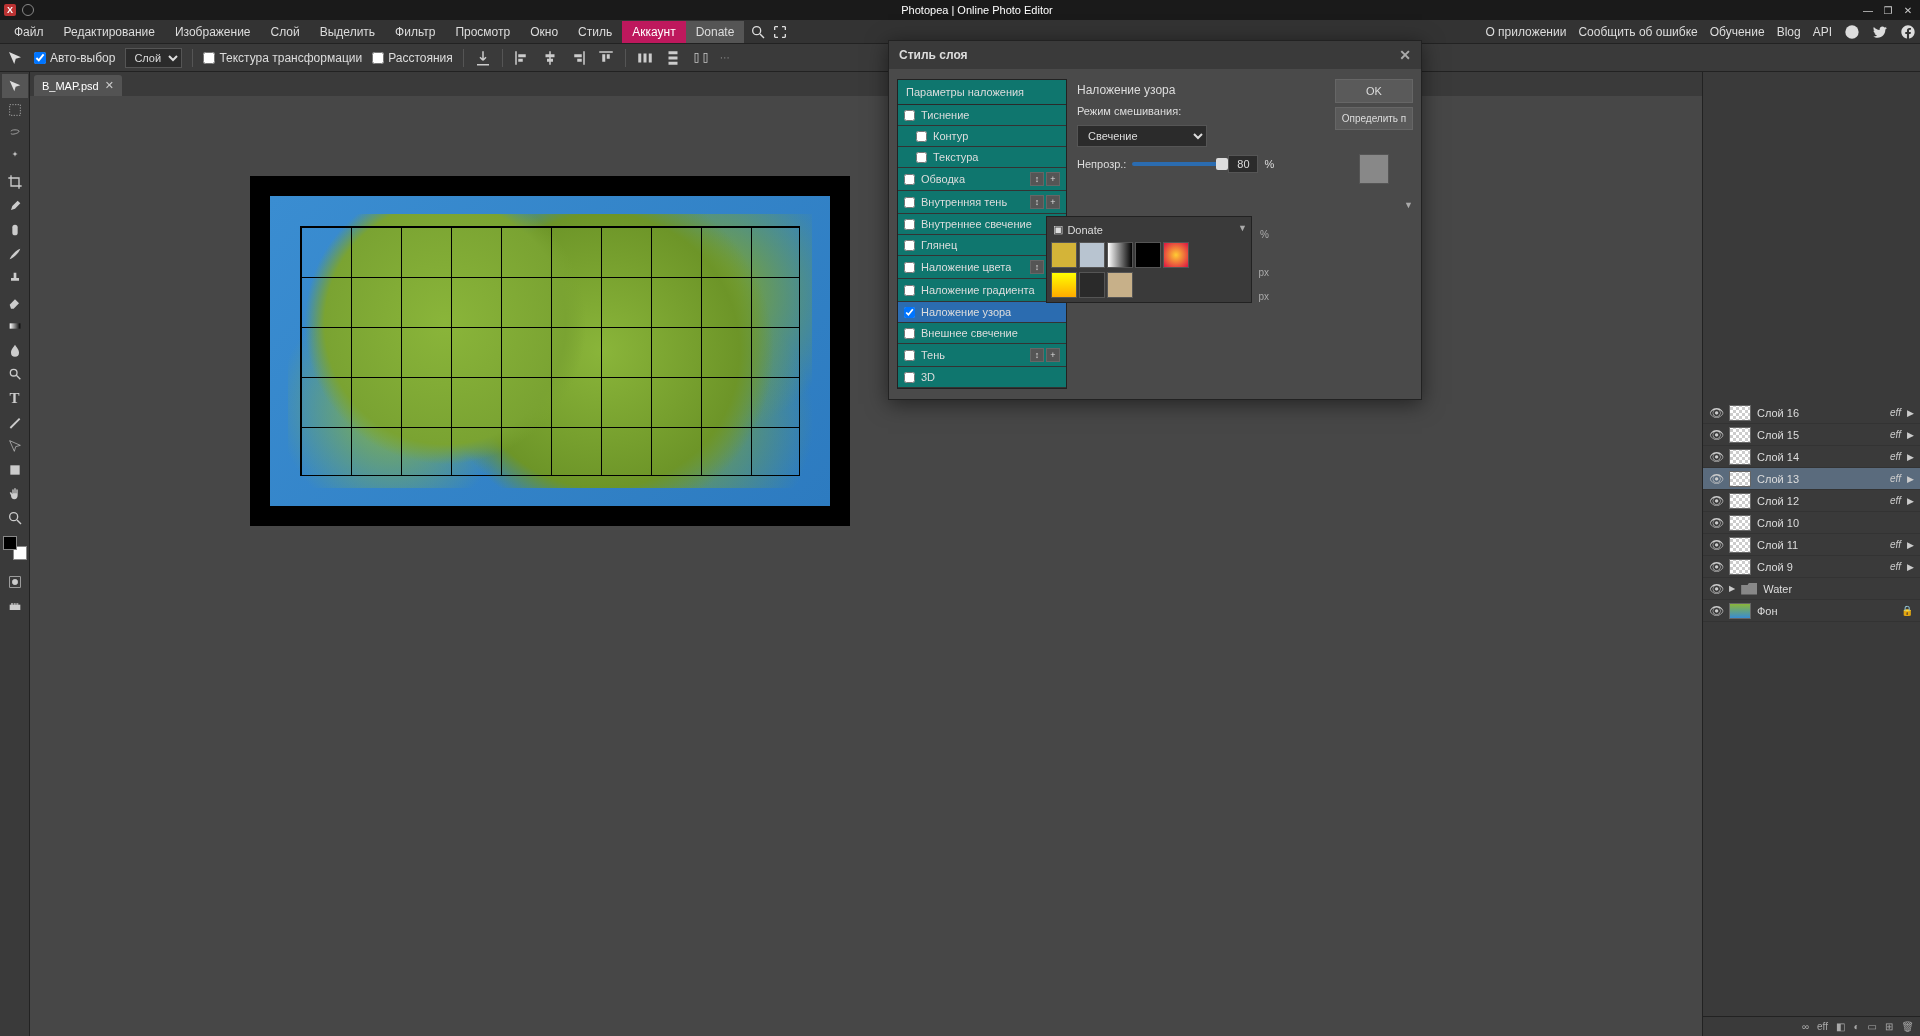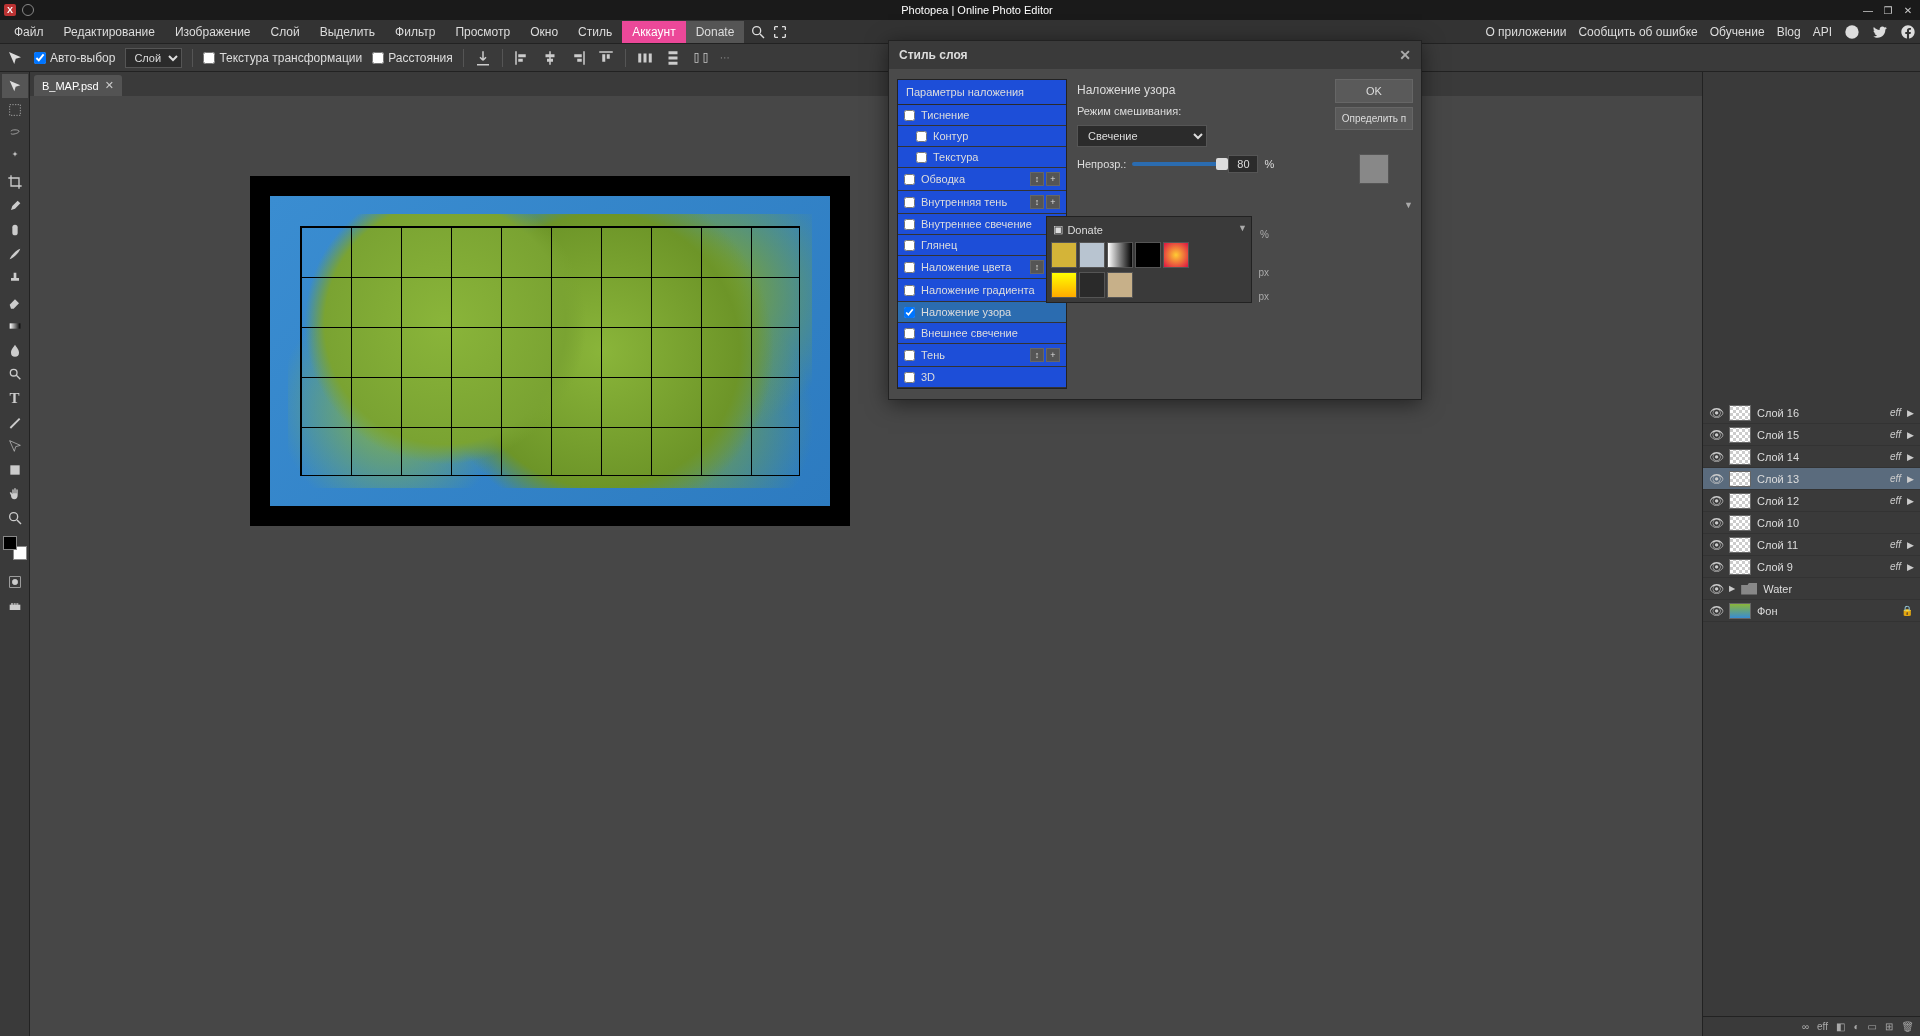--- a/index.html
+++ b/index.html
@@ -7,21 +7,21 @@
 .titlebar { height: 20px; background: #1a1a1a; display: flex; align-items: center; justify-content: space-between; padding: 0 4px; }
 .titlebar-left { display: flex; gap: 6px; align-items: center; }
 .titlebar-title { position: absolute; left: 50%; transform: translateX(-50%); color: #fff; font-size: 11px; margin-left: 17px; }
 .titlebar-right { display: flex; gap: 4px; }
 .win-btn { width: 16px; height: 14px; display: flex; align-items: center; justify-content: center; color: #ccc; cursor: pointer; font-size: 10px; }
 .win-x-icon { width: 12px; height: 12px; background: #b33; border-radius: 2px; display: inline-flex; align-items: center; justify-content: center; color: #fff; font-size: 9px; font-weight: bold; }
 .close-dot { width: 12px; height: 12px; border: 1px solid #888; border-radius: 50%; display: inline-block; }
 
 .menubar { height: 24px; background: #333; display: flex; align-items: center; padding: 0 4px; gap: 0; border-bottom: 1px solid #222; }
 .menu-item { padding: 4px 10px; color: #ddd; cursor: pointer; font-size: 12px; }
-.menu-item.highlight { background: #ec4899; color: #fff; }
+.menu-item.highlight { background: #be185d; color: #fff; }
 .menu-item.donate { background: #555; color: #ddd; }
 .menubar-right { margin-left: auto; display: flex; align-items: center; gap: 12px; }
 .menubar-link { color: #ddd; cursor: pointer; font-size: 12px; }
 .social-icon { width: 16px; height: 16px; color: #ddd; cursor: pointer; }
 
 .optbar { height: 28px; background: #3a3a3a; display: flex; align-items: center; padding: 0 6px; gap: 10px; border-bottom: 1px solid #222; }
 .optbar-icon { width: 18px; height: 18px; color: #ccc; }
 .chk { width: 12px; height: 12px; }
 .chk-lbl { display: flex; align-items: center; gap: 4px; color: #ddd; cursor: pointer; }
 .sel { background: #2b2b2b; color: #ddd; border: 1px solid #555; padding: 2px 4px; font-size: 11px; }
@@ -59,21 +59,21 @@
 .folder-caret { font-size:8px; color:#ccc; }
 .folder-icon { width:16px; height:12px; background:#888; clip-path: polygon(0 20%, 40% 20%, 50% 0, 100% 0, 100% 100%, 0 100%); }
 .panel-footer { height:20px; background:#3a3a3a; border-top:1px solid #222; display:flex; align-items:center; justify-content:flex-end; gap:8px; padding:0 6px; }
 .panel-footer span { color:#aaa; font-size:10px; cursor:pointer; }
 
 
 .dialog { position: absolute; top: 40px; left: 888px; width: 534px; background: #4a4a4a; border: 1px solid #222; box-shadow: 0 4px 20px rgba(0,0,0,.5); z-index: 100; }
 .dialog-title { background: #3a3a3a; padding: 6px 10px; font-weight: bold; color: #ddd; display: flex; justify-content: space-between; align-items: center; }
 .dialog-close { cursor: pointer; color: #aaa; font-size: 14px; }
 .dialog-body { display: flex; padding: 10px 8px 10px 8px; gap: 8px; }
-.style-list { width: 170px; background: #1d4ed8; border: 1px solid #222; display: flex; flex-direction: column; }
+.style-list { width: 170px; background: #0f766e; border: 1px solid #222; display: flex; flex-direction: column; }
 .style-hdr { padding: 6px 8px; font-size: 11px; color: #ddd; border-bottom: 1px solid #2a2a2a; }
 .style-row { display: flex; align-items: center; padding: 4px 6px; gap: 6px; cursor: pointer; border-bottom: 1px solid #333; font-size: 11px; position:relative; }
 .style-row.indent { padding-left: 18px; }
 .style-row.active { background: #2b6cb0; }
 .style-chk { width: 11px; height: 11px; }
 .style-btns { margin-left:auto; display:flex; gap:2px; }
 .sq-btn { width:14px; height:14px; background:#555; border:1px solid #666; display:flex; align-items:center; justify-content:center; font-size:9px; cursor:pointer; }
 
 .style-opts { flex: 1; display: flex; flex-direction: column; gap: 8px; padding: 4px 2px; }
 .opt-title { font-size: 12px; color: #ddd; }

